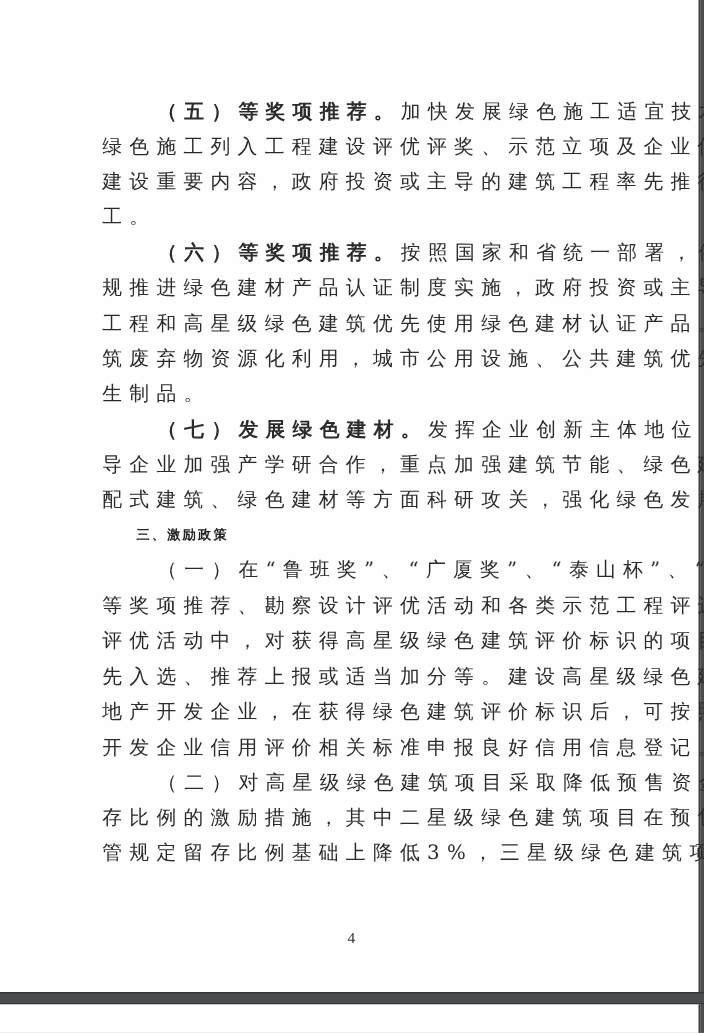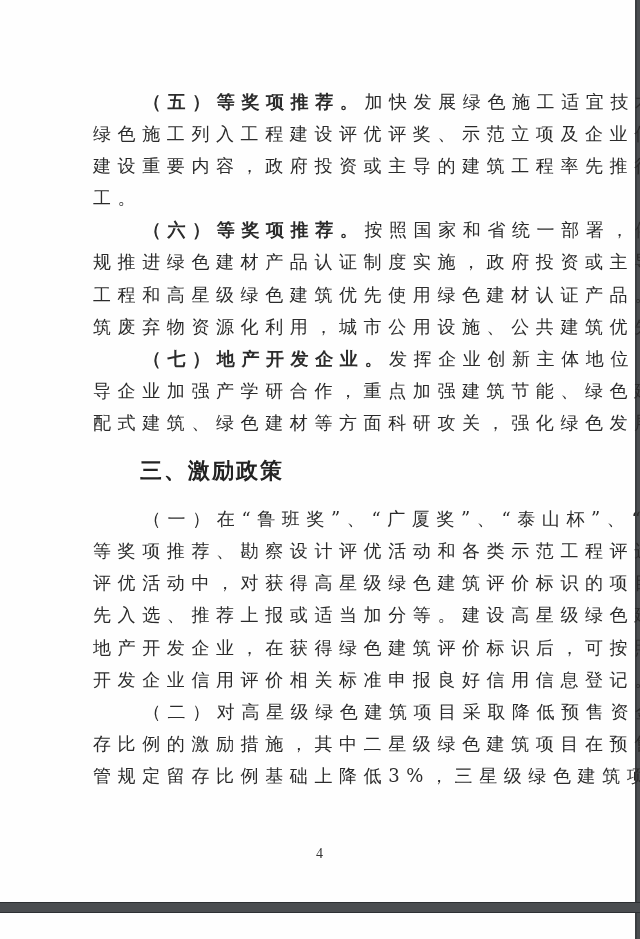--- a/index.html
+++ b/index.html
@@ -54,25 +54,25 @@
       position: absolute;
       left: 93px;
       top: 86px;
       width: 450px;
       font-size: 18px;
       line-height: 32.1px;
       letter-spacing: 6.6px;
       color: #2b2b2b;
     }
     .section-heading {
-      margin: 16px;
+      margin: 0;
       padding-left: 31px;
-      font-family: Liberation Serif, serif;
+      font-family: Liberation Mono, monospace;
       font-weight: bold;
-      font-size: 22px;
+      font-size: 12px;
       letter-spacing: 2px;
       color: #222;
     }
     .line {
       display: block;
       white-space: nowrap;
     }
     .indent { padding-left: 50px; }
     .page-number {
       position: absolute;
@@ -95,24 +95,25 @@
         <span class="line">绿色施工列入工程建设评优评奖、示范立项及企业信用体系</span>
         <span class="line">建设重要内容，政府投资或主导的建筑工程率先推行绿色施</span>
         <span class="line">工。</span>
       </div>
 
       <div class="para-block">
         <span class="line indent"><b class="lead">（六）等奖项推荐。</b><span>按照国家和省统一部署，依法依</span></span>
         <span class="line">规推进绿色建材产品认证制度实施，政府投资或主导的建筑</span>
         <span class="line">工程和高星级绿色建筑优先使用绿色建材认证产品。加快建</span>
         <span class="line">筑废弃物资源化利用，城市公用设施、公共建筑优先采用再</span>
+        <span class="line">生制品。</span>
       </div>
 
       <div class="para-block">
-        <span class="line indent"><b class="lead">（七）地产开发企业。</b><span>发挥企业创新主体地位，鼓励引</span></span>
+        <span class="line indent"><b class="lead">（七）发展绿色建材。</b><span>发挥企业创新主体地位，鼓励引</span></span>
         <span class="line">导企业加强产学研合作，重点加强建筑节能、绿色建筑、装</span>
         <span class="line">配式建筑、绿色建材等方面科研攻关，强化绿色发展技术支</span>
       </div>
 
       <div class="line section-heading">三、激励政策</div>
 
       <div class="para-block">
         <span class="line indent">（一）在“鲁班奖”、“广厦奖”、“泰山杯”、“水城杯”</span>
         <span class="line">等奖项推荐、勘察设计评优活动和各类示范工程评选等创先</span>
         <span class="line">评优活动中，对获得高星级绿色建筑评价标识的项目实行优</span>

